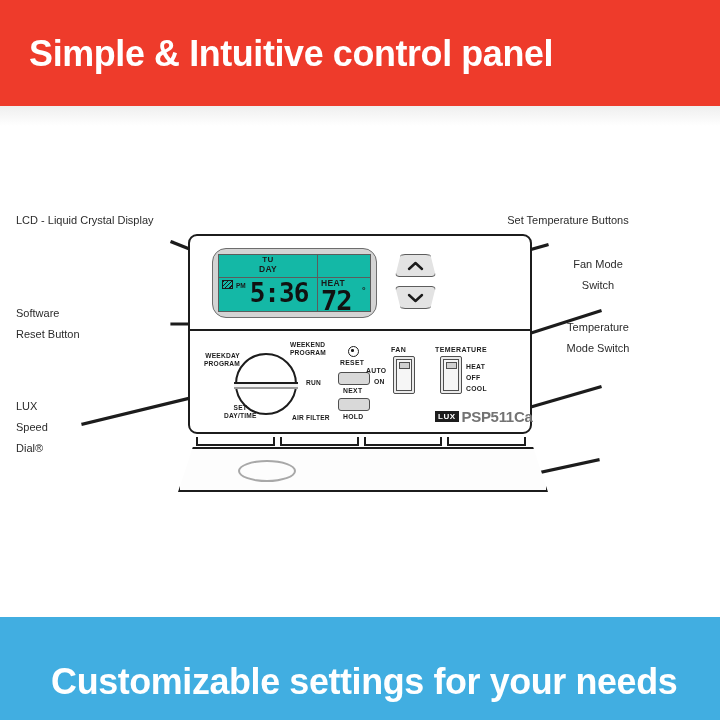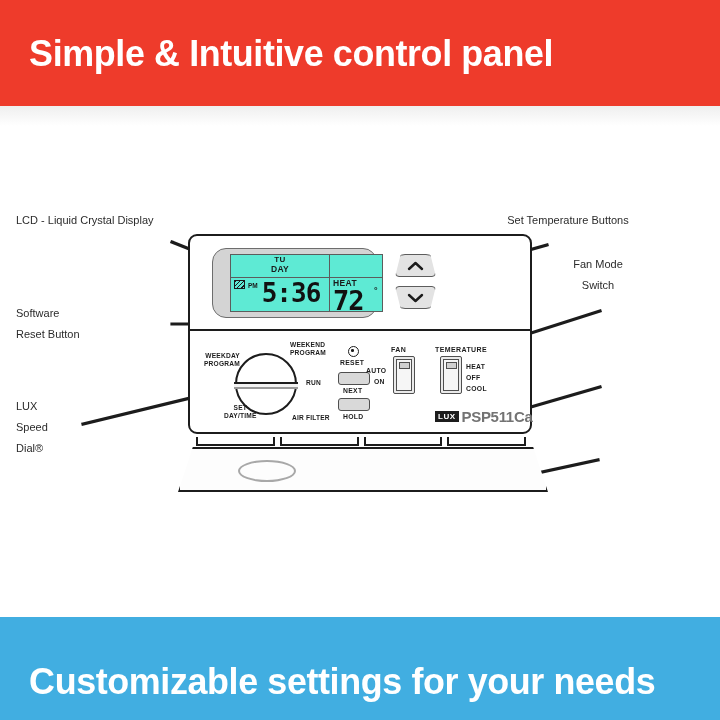--- a/index.html
+++ b/index.html
@@ -10,21 +10,21 @@
     overflow:hidden;
   }
   #page { position:relative; width:720px; height:720px; background:#fff; }
 
   
   .banner {
     position:absolute; left:0; width:720px;
     display:flex; align-items:center;
   }
   #top-banner { top:0; height:106px; background:#ee3b2b; }
-  #bottom-banner { top:617px; height:103px; background:#41aee1; }
+  #bottom-banner { top:617px; height:103px; background:#41aee1;justify-content:center; }
   .banner-text {
     color:#ffffff;
     font-weight:bold;
     font-size:37px;
     letter-spacing:-0.4px;
     padding-left:30px;
     white-space:nowrap;
     transform:scaleX(0.97);
     transform-origin:left center;
   }
@@ -73,24 +73,23 @@
   #lcd-bezel {
     position:absolute; left:22px; top:12px;
     width:165px; height:70px;
     background:#d4d4d4;
     border:1.6px solid #6d6d6d;
     border-radius:14px;
     padding:5px;
   }
   #lcd-screen {
     position:relative; width:100%; height:100%;
-    background:#5eead4;
+    background:#14b8a6;
     border:1.4px solid #5c5c5c;
     overflow:hidden;
-    margin-left:12px;
   }
   #lcd-vline {
     position:absolute; left:98px; top:0; bottom:0;
     border-left:1.4px solid #5c5c5c;
   }
   #lcd-hline {
     position:absolute; left:0; right:0; top:22px;
     border-top:1.4px solid #5c5c5c;
   }
   .lcd-day {
@@ -292,20 +291,22 @@
     <div class="callout" id="callout-lcd" style="left:16px; top:104px;">LCD - Liquid Crystal Display</div>
     <div class="callout" id="callout-reset" style="left:16px; top:197px;">Software
 Reset Button</div>
     <div class="callout" id="callout-dial" style="left:16px; top:290px;">LUX
 Speed
 Dial®</div>
 
     <div class="callout right" id="callout-settemp" style="right:22px; top:104px; width:260px;">Set Temperature Buttons</div>
     <div class="callout right" id="callout-fan" style="right:22px; top:148px; width:200px;">Fan Mode
 Switch</div>
+    <div class="callout right" id="callout-tempmode" style="right:22px; top:211px; width:200px;">Temperature
+Mode Switch</div>
 
     <div id="thermostat">
       <div id="body-divider"></div>
 
       <div id="lcd-bezel">
         <div id="lcd-screen">
           <div id="lcd-vline"></div>
           <div id="lcd-hline"></div>
           <div class="lcd-day">TU</div>
           <div class="lcd-daylbl">DAY</div>

